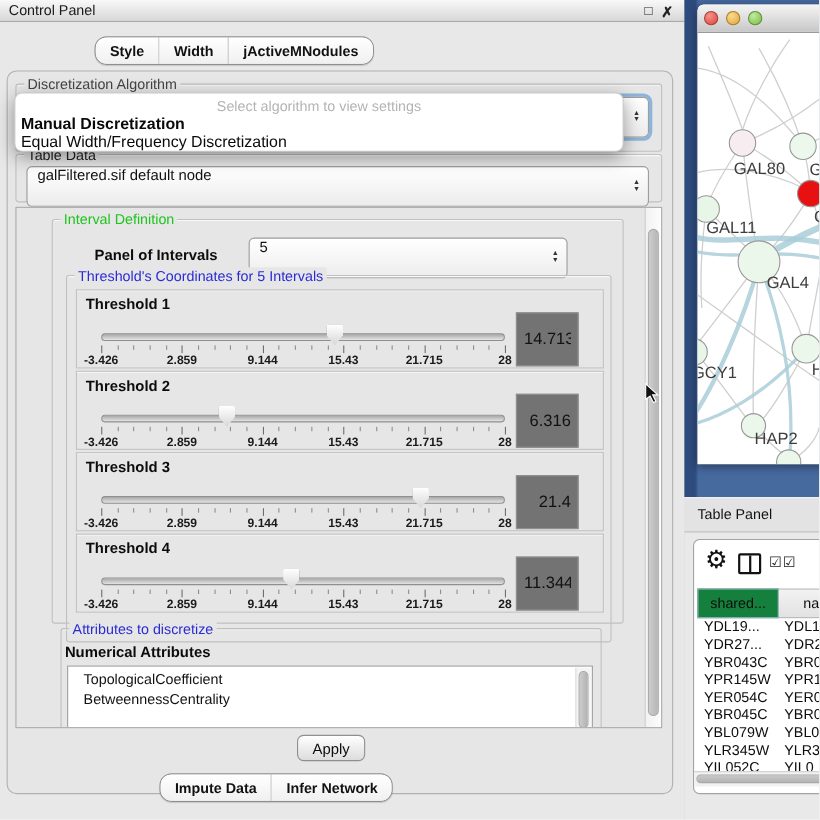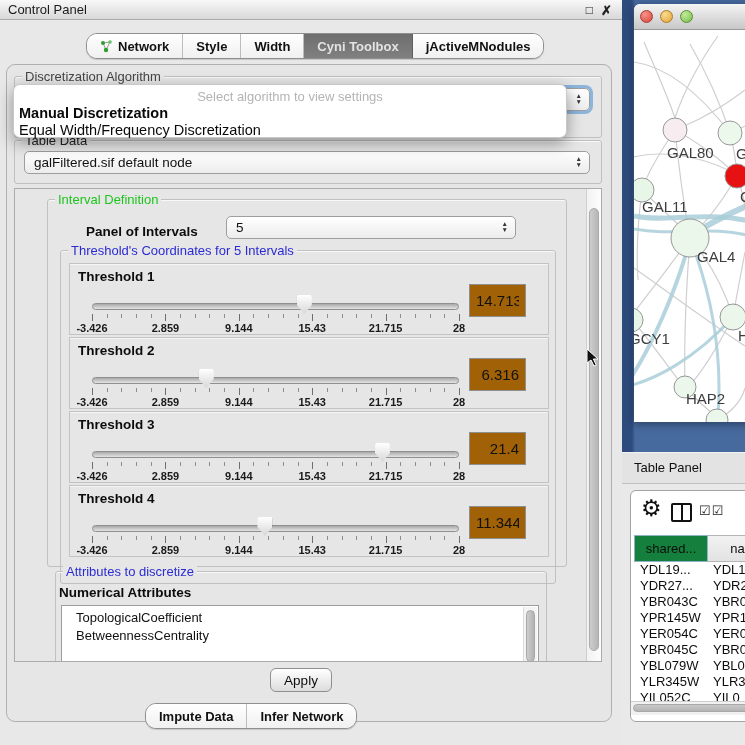--- a/index.html
+++ b/index.html
@@ -29,23 +29,23 @@
   .mainpanel{left:6px;top:64px;width:606px;height:658px;background:#e6e6e6;
              border:1px solid #b0b0b0;border-radius:9px;box-sizing:border-box;}
 
   .group{position:absolute;border:1px solid #c0c0c0;border-radius:3px;box-sizing:border-box;
          box-shadow:inset 0 1px 0 rgba(255,255,255,.7);}
   .gtitle{position:absolute;top:-8px;left:7px;background:#e6e6e6;padding:0 3px;font-size:13px;line-height:15px;}
   .green{color:#1ec41e;}
   .blue{color:#2b2bd4;}
   .darkt{color:#444;}
 
-  .combo{position:absolute;height:23px;background:linear-gradient(#ffffff,#ececec);
+  .combo{position:absolute;height:37px;background:linear-gradient(#ffffff,#ececec);
          border:1px solid #9e9e9e;border-radius:5px;box-sizing:border-box;
-         display:flex;align-items:center;font-size:13.5px;color:#111;padding:0 22px 0 9px;cursor:default;}
+         display:flex;align-items:flex-start;font-size:13.5px;color:#111;padding:0 22px 0 9px;cursor:default;}
   .stepper{position:absolute;right:7px;top:50%;transform:translateY(-50%);display:flex;flex-direction:column;
            font-size:6.5px;color:#333;line-height:1.05;text-align:center;}
 
   
   .popup{left:13px;top:84px;width:554px;height:54px;background:#fff;border:1px solid #c9c9c9;border-radius:7px;
          box-shadow:0 5px 16px rgba(0,0,0,.38);box-sizing:border-box;z-index:30;}
   .popup .hint{position:absolute;left:0;right:0;top:4px;text-align:center;font-size:13px;color:#b4b4b4;}
   .popup .opt{position:absolute;left:5px;font-size:14.5px;color:#0a0a0a;white-space:nowrap;}
   .popup .opt.b{font-weight:bold;}
 
@@ -66,21 +66,21 @@
          background:linear-gradient(#a9a9a9,#e4e4e4);box-sizing:border-box;}
   .ticks{position:absolute;left:0;right:0;top:50px;height:8px;}
   .tick{position:absolute;width:1px;background:#8d8d8d;top:0;}
   .tick.major{height:7px;background:#6f6f6f;}
   .tick.minor{height:4px;}
   .ticklabels{position:absolute;left:0;right:0;top:58px;height:12px;}
   .ticklab{position:absolute;transform:translateX(-50%);font-size:11px;font-weight:bold;color:#1a1a1a;white-space:nowrap;}
   .thumb{position:absolute;top:31px;width:15px;height:19px;background:linear-gradient(#ffffff,#d7d7d7);
          clip-path:polygon(8% 0,92% 0,100% 10%,100% 52%,50% 100%,0 52%,0 10%);
          filter:drop-shadow(0 0 1px #787878);}
-  .tval{position:absolute;left:399px;top:20px;width:57px;height:33px;border:1px solid #8f8f8f;background:#a16207;
+  .tval{position:absolute;left:399px;top:20px;width:57px;height:49px;border:1px solid #8f8f8f;background:#737373;
         font-family:"Liberation Sans",sans-serif;font-size:15px;color:#111;text-align:right;
         padding:0 6px;box-sizing:border-box;}
 
   
   .attrlist{position:absolute;left:60px;top:604px;width:478px;height:140px;background:#fff;
             border:1px solid #9d9d9d;box-sizing:border-box;padding-top:3px;}
   .attritem{font-size:13px;color:#111;padding:2px 0 2px 14px;height:14px;line-height:14px;}
   .listsb{position:absolute;right:1px;top:1px;width:13px;bottom:1px;background:#f4f4f4;border-left:1px solid #ddd;}
   .listsb .thumbv{position:absolute;left:1.5px;width:9px;border-radius:5px;
                   background:linear-gradient(90deg,#cdcdcd,#b2b2b2);border:1px solid #a8a8a8;box-sizing:border-box;}
@@ -137,40 +137,24 @@
     <div class="abs titlebar">
       <span>Control Panel</span>
       <span class="abs tb-icons">
         <span class="ic sq">□</span>
         <span class="ic">✗</span>
       </span>
     </div>
 
     <div class="abs segbar" style="left:86px;top:33px;">
         <div class="seg">
-          <span class="neticon">
-            <svg width="13" height="13" viewBox="0 0 13 13">
-              <line x1="3" y1="3" x2="10" y2="2" stroke="#9a9a9a"></line>
-              <line x1="3" y1="3" x2="6" y2="10" stroke="#9a9a9a"></line>
-              <line x1="10" y1="2" x2="6" y2="10" stroke="#9a9a9a"></line>
-              <circle cx="3" cy="3" r="2" fill="#2f9e2f"></circle>
-              <circle cx="10" cy="2" r="1.8" fill="#67c267"></circle>
-              <circle cx="6" cy="10" r="2.2" fill="#2f9e2f"></circle>
-            </svg>
-          </span>
-          <span>Network</span>
-        </div>
-        <div class="seg">
           <span>Style</span>
         </div>
         <div class="seg">
           <span>Width</span>
-        </div>
-        <div class="seg sel">
-          <span>Cyni Toolbox</span>
         </div>
         <div class="seg">
           <span>jActiveMNodules</span>
         </div>
       </div>
 
     <div class="abs mainpanel"></div>
 
     <div class="group" style="left:14px;top:76px;width:588px;height:62px;">
       <span class="gtitle darkt">Discretization Algorithm</span>

